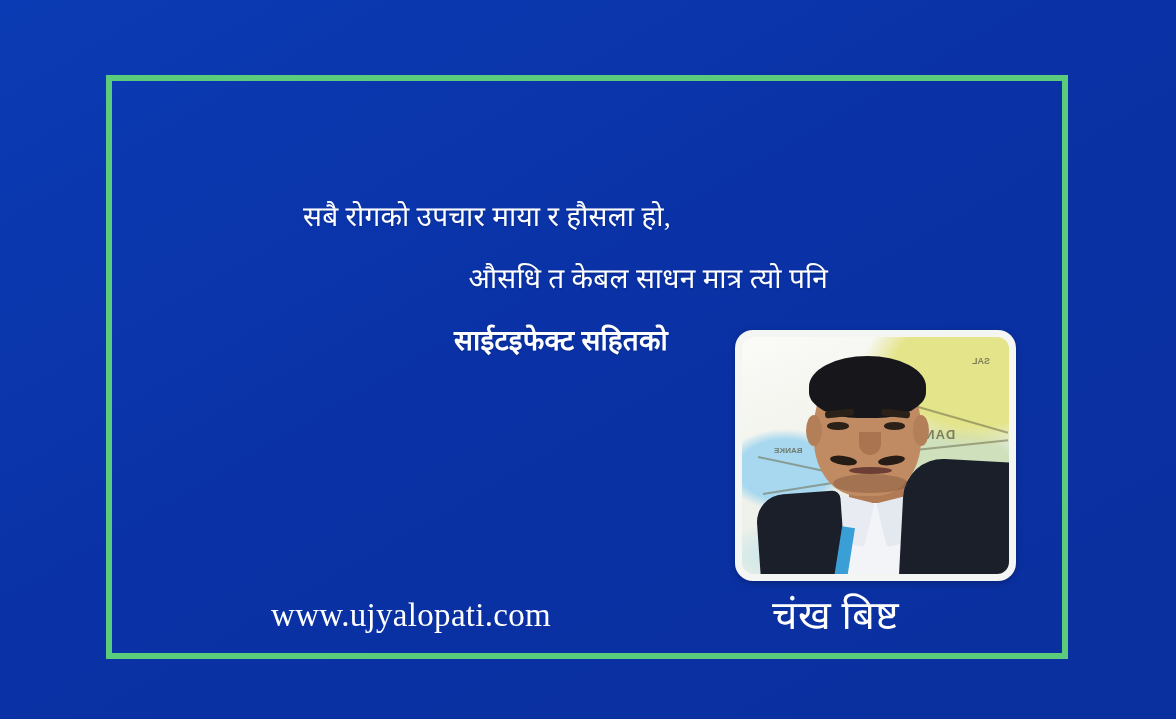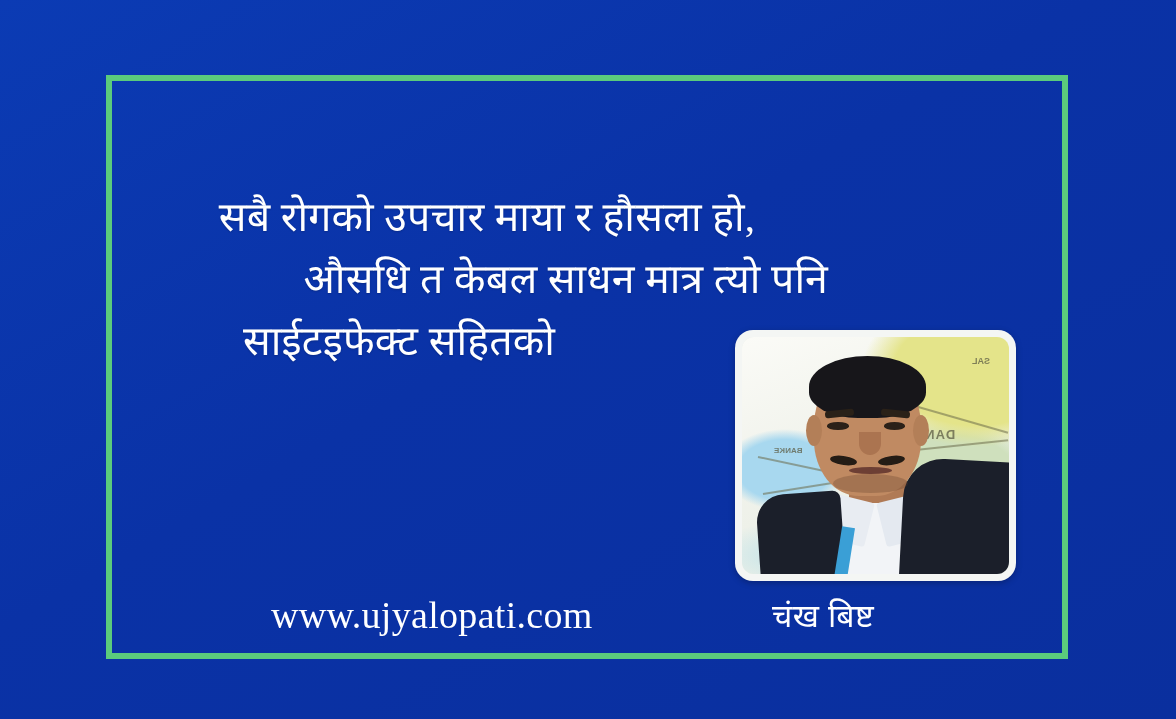--- a/index.html
+++ b/index.html
@@ -37,32 +37,32 @@
   }
 
   
   .quote {
     position: absolute;
     left: 130px;
     top: 186px;
     width: 720px;
     color: #ffffff;
     font-family: "Liberation Serif", "DejaVu Sans", serif;
-    font-size: 41px;
+    font-size: 28px;
     line-height: 62px;
     letter-spacing: 0.2px;
     text-shadow: 0 1px 2px rgba(0,0,0,0.18);
   }
   .quote-line {
     display: block;
     white-space: nowrap;
   }
   .quote-line.l1 { text-align: center; padding-right: 6px; }
   .quote-line.l2 { text-align: right; padding-right: 22px; }
-  .quote-line.l3 { text-align: center; padding-right: 182px; }
+  .quote-line.l3 { text-align: right; padding-right: 182px; font-weight: bold; }
 
   
   .portrait {
     position: absolute;
     left: 735px;
     top: 330px;
     width: 281px;
     height: 251px;
     border-radius: 18px;
     background: #f4f6f4;
@@ -221,32 +221,32 @@
     background: rgba(90,58,38,0.28); border-radius: 50%;
   }
 
   
   .site-url {
     position: absolute;
     left: 271px;
     top: 592px;
     color: #ffffff;
     font-family: "Liberation Serif", serif;
-    font-size: 38px;
+    font-size: 33px;
     line-height: 46px;
     letter-spacing: 0.3px;
     white-space: nowrap;
   }
   .credit-name {
     position: absolute;
     left: 772px;
     top: 593px;
     color: #ffffff;
     font-family: "Liberation Serif", "DejaVu Sans", serif;
-    font-size: 32px;
+    font-size: 40px;
     line-height: 46px;
     letter-spacing: 0.5px;
     white-space: nowrap;
   }
 </style>
 </head>
 <body>
 
 <div class="card">
 

